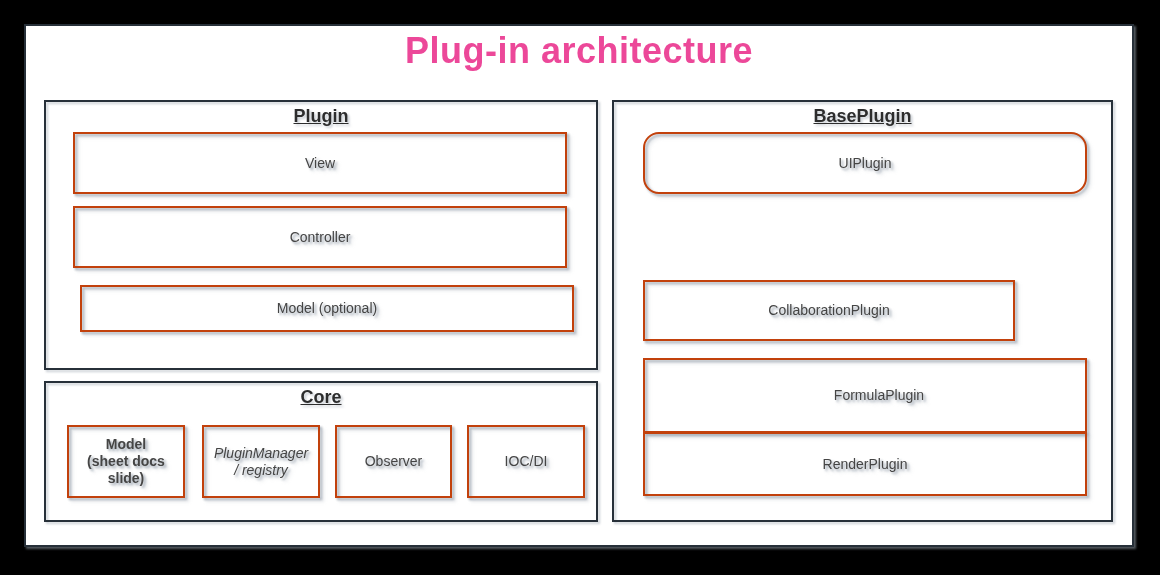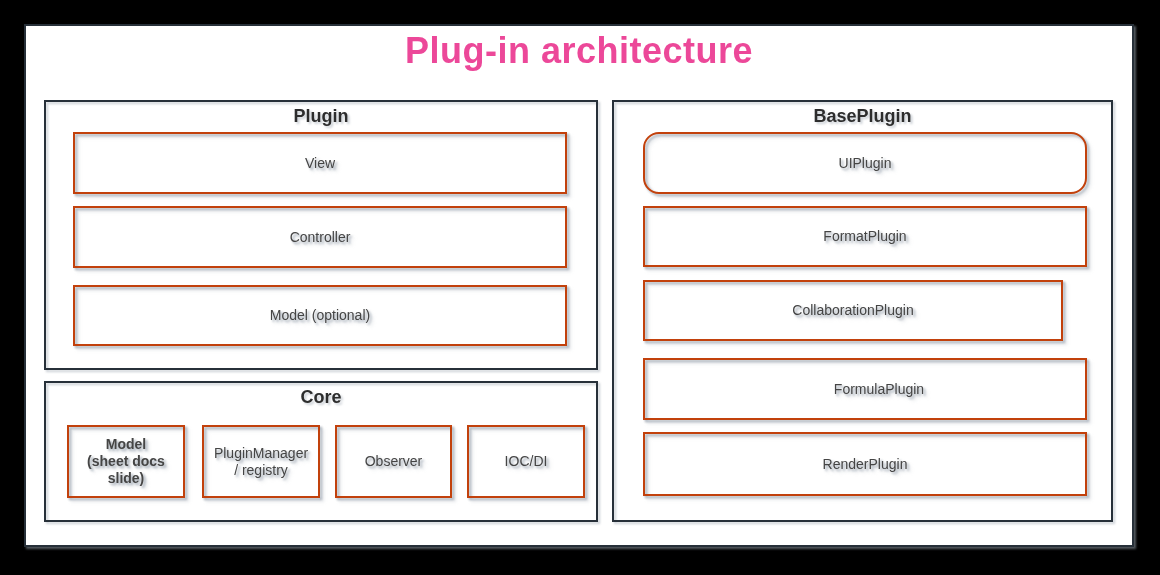--- a/index.html
+++ b/index.html
@@ -46,20 +46,21 @@
     position: absolute;
     left: 0;
     right: 0;
     top: 2px;
     height: 24px;
     line-height: 24px;
     text-align: center;
     font-size: 18px;
     font-weight: 700;
     color: #2d2d2d;
+    text-decoration: underline;
   }
   .box {
     position: absolute;
     border: 2px solid #c2410c;
     box-sizing: border-box;
     background: transparent;
     display: flex;
     align-items: center;
     justify-content: center;
     filter: drop-shadow(2px 2px 1px rgba(150,160,172,0.5));
@@ -68,33 +69,33 @@
     font-size: 14px;
     line-height: 17px;
     color: #454545;
     text-align: center;
     white-space: pre-line;
   }
   
   .panel-plugin   { left: 18px;  top: 74px;  width: 554px; height: 270px; }
   .node-view        { left: 27px; top: 30px;  width: 494px; height: 62px; }
   .node-controller  { left: 27px; top: 104px; width: 494px; height: 62px; }
-  .node-model-opt   { left: 27px; top: 183px; width: 494px; height: 61px; }
+  .node-model-opt   { left: 34px; top: 183px; width: 494px; height: 47px; }
   
   .panel-core     { left: 18px;  top: 355px; width: 554px; height: 141px; }
   .node-core-model    { left: 21px;  top: 42px; width: 118px; height: 73px; font-weight: bold; }
-  .node-core-manager  { left: 156px; top: 42px; width: 118px; height: 73px; }
+  .node-core-manager  { left: 156px; top: 42px; width: 118px; height: 73px; font-style: italic; }
   .node-core-observer { left: 289px; top: 42px; width: 117px; height: 73px; }
   .node-core-ioc      { left: 421px; top: 42px; width: 118px; height: 73px; }
   
   .panel-baseplugin { left: 586px; top: 74px; width: 501px; height: 422px; }
   .node-uiplugin      { left: 29px; top: 30px;  width: 444px; height: 62px; border-radius: 16px; }
   .node-formatplugin  { left: 29px; top: 104px; width: 444px; height: 61px; }
-  .node-collabplugin  { left: 29px; top: 178px; width: 420px; height: 61px; }
-  .node-formulaplugin { left: 29px; top: 256px; width: 444px; height: 62px; padding-left: 28px; }
+  .node-collabplugin  { left: 29px; top: 178px; width: 372px; height: 61px; }
+  .node-formulaplugin { left: 29px; top: 256px; width: 444px; height: 75px; padding-left: 28px; }
   .node-renderplugin  { left: 29px; top: 330px; width: 444px; height: 64px; }
 </style>
 </head>
 <body>
 
 <div class="stage">
 
   <div class="diagram-title">Plug-in architecture</div>
 
   <div class="panel panel-plugin">
@@ -127,23 +128,20 @@
     <div class="box node-core-observer">
       <span class="box-label">Observer</span>
     </div>
   </div>
 
   <div class="panel panel-baseplugin">
     <div class="panel-title">BasePlugin</div>
     <div class="box node-uiplugin">
       <span class="box-label">UIPlugin</span>
     </div>
-    <div class="box node-formatplugin">
-      <span class="box-label">FormatPlugin</span>
-    </div>
     <div class="box node-collabplugin">
       <span class="box-label">CollaborationPlugin</span>
     </div>
     <div class="box node-formulaplugin">
       <span class="box-label">FormulaPlugin</span>
     </div>
     <div class="box node-renderplugin">
       <span class="box-label">RenderPlugin</span>
     </div>
   </div>

